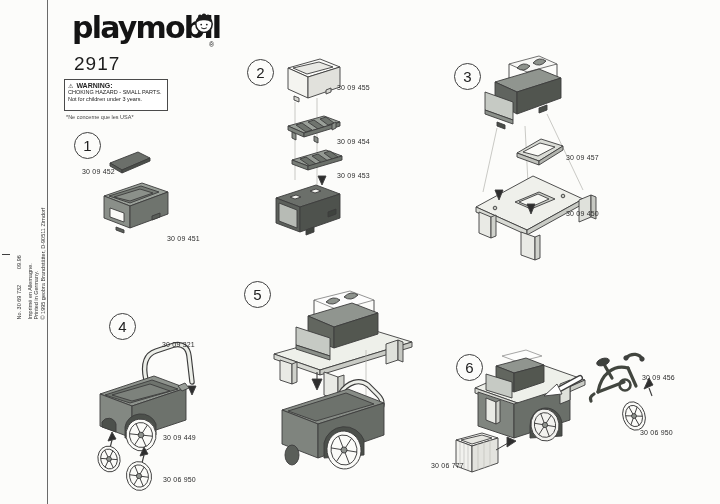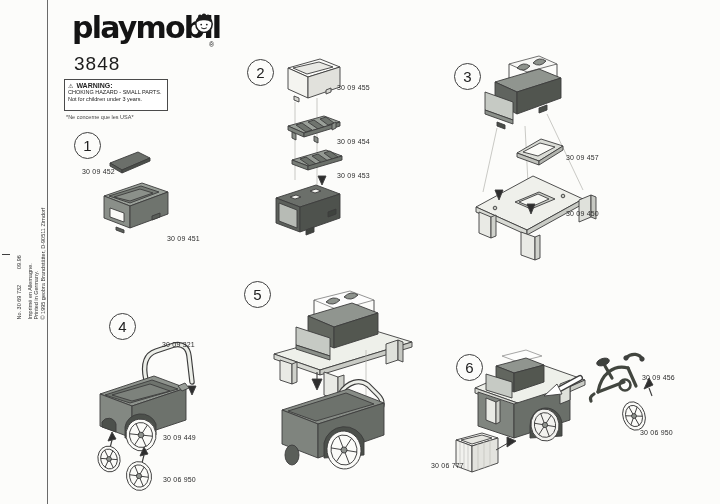--- a/index.html
+++ b/index.html
@@ -41,21 +41,21 @@
     <ellipse cx="11" cy="13" rx="8.2" ry="8.4" fill="#fff" stroke="#1d1d1d" stroke-width="1.5"></ellipse>
     <circle cx="7" cy="5.6" r="2" fill="#1d1d1d"></circle>
     <circle cx="11" cy="4.6" r="2.2" fill="#1d1d1d"></circle>
     <circle cx="15" cy="5.6" r="2" fill="#1d1d1d"></circle>
     <path d="M 3.4,11.5 Q 4,5 11,4.6 Q 18,5 18.6,11.5 Q 15,8.8 11,9.2 Q 7,8.8 3.4,11.5 Z" fill="#1d1d1d"></path>
     <circle cx="8.2" cy="13.6" r="0.9" fill="#1d1d1d"></circle>
     <circle cx="13.8" cy="13.6" r="0.9" fill="#1d1d1d"></circle>
     <path d="M 8.2,16.8 Q 11,18.8 13.8,16.8" stroke="#1d1d1d" stroke-width="1" fill="none"></path>
   </svg>
   <div class="abs" id="regmark">®</div>
-  <div class="abs" id="setno">3848</div>
+  <div class="abs" id="setno">2917</div>
 
   <div class="abs" id="warnbox">
     <div id="warn-title">
       <span class="tri">⚠</span>
       <span>WARNING:</span>
     </div>
     <div class="warn-line">CHOKING HAZARD - SMALL PARTS.</div>
     <div class="warn-line">Not for children under 3 years.</div>
   </div>
   <div class="abs" id="warn-foot">*Ne concerne que les USA*</div>

